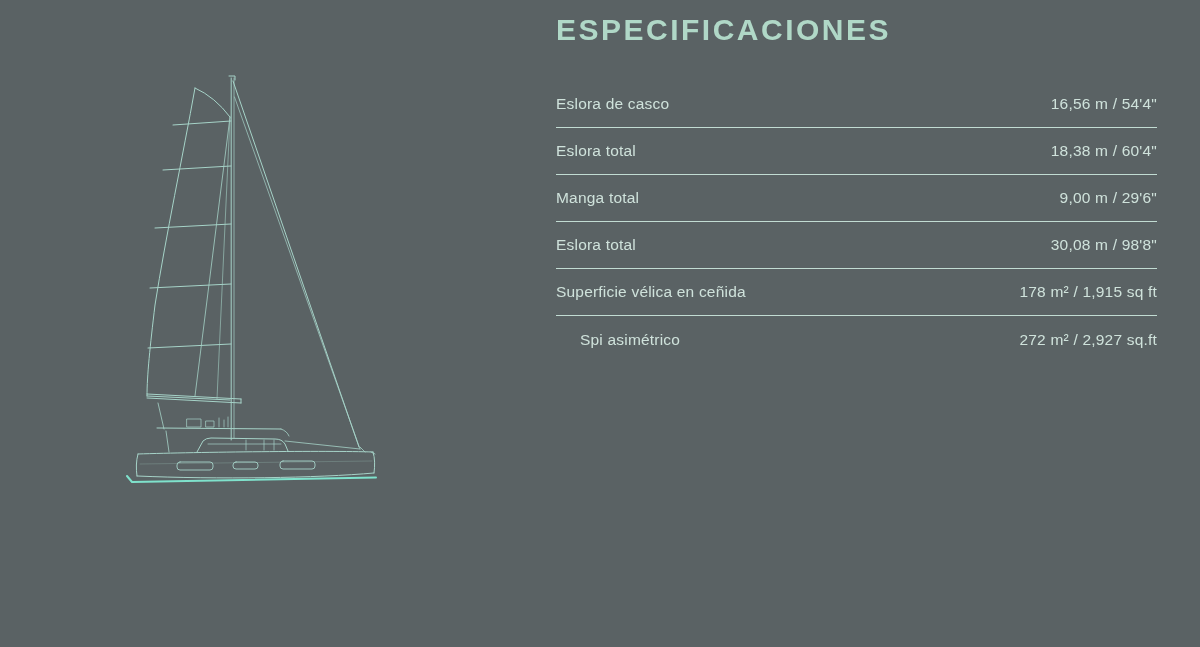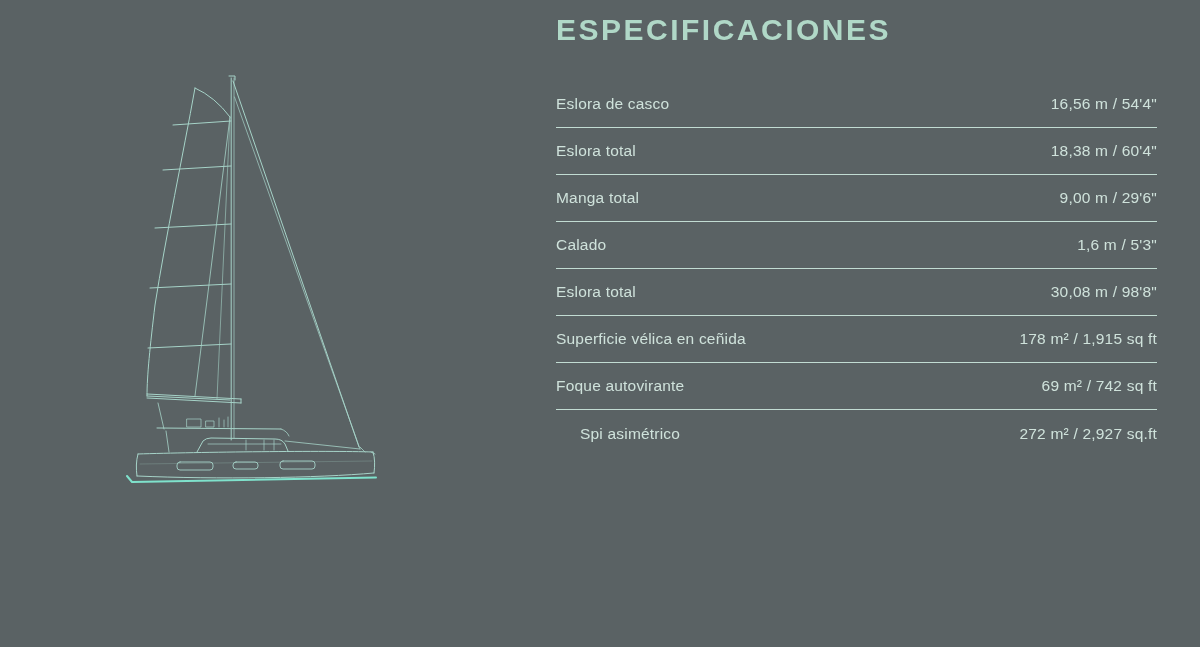--- a/index.html
+++ b/index.html
@@ -132,42 +132,34 @@
   <div class="spec-row">
     <span class="spec-label">Eslora total</span>
     <span class="spec-value">18,38 m / 60'4"</span>
   </div>
 
   <div class="spec-row">
     <span class="spec-label">Manga total</span>
     <span class="spec-value">9,00 m / 29'6"</span>
   </div>
 
-  <div class="spec-row">
-    <span class="spec-label">Calado</span>
-    <span class="spec-value">1,6 m / 5'3"</span>
-  </div>
 
   <div class="spec-row">
     <span class="spec-label">Eslora total</span>
     <span class="spec-value">30,08 m / 98'8"</span>
   </div>
 
 
   <div class="spec-row">
     <span class="spec-label">Superficie vélica en ceñida</span>
     <span class="spec-value">178 m² / 1,915 sq ft</span>
   </div>
 
 
 
-  <div class="spec-row">
-    <span class="spec-label">Foque autovirante</span>
-    <span class="spec-value">69 m² / 742 sq ft</span>
-  </div>
 
 
   <div class="spec-row">
     <span class="spec-label">Spi asimétrico</span>
     <span class="spec-value">272 m² / 2,927 sq.ft</span>
   </div>
 </div>
   </div>
 
 </div>

